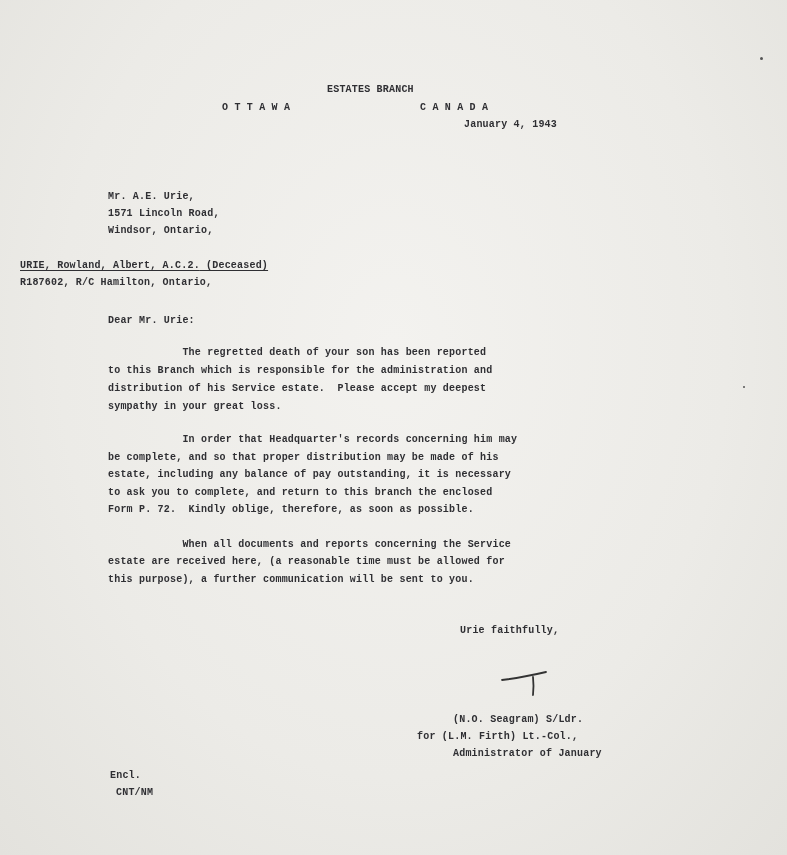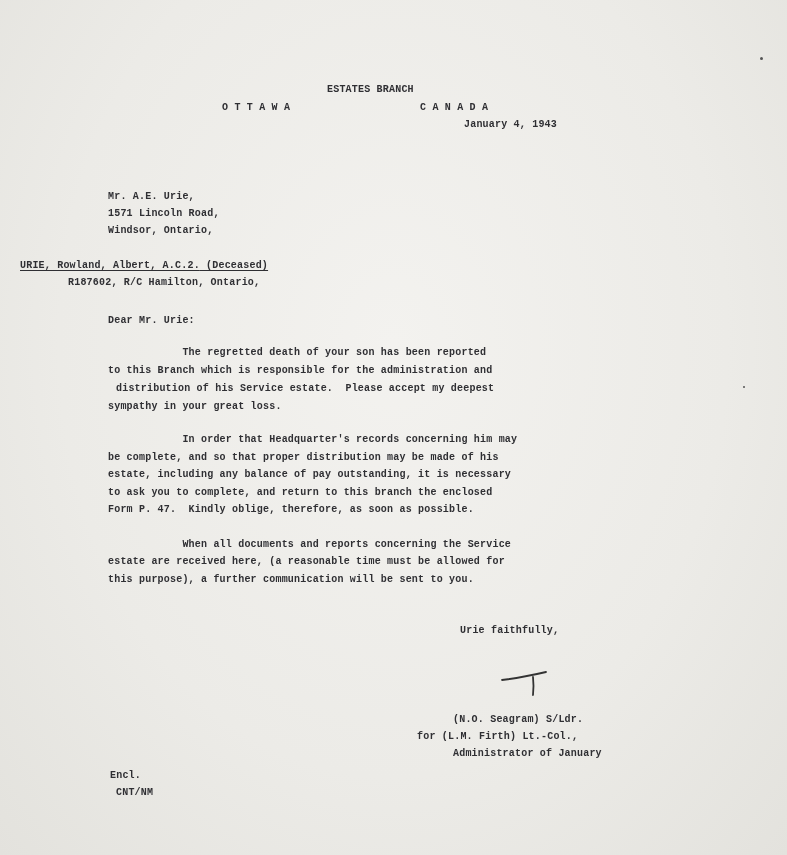--- a/index.html
+++ b/index.html
@@ -30,38 +30,38 @@
   <div class="t dark" style="left:464px; top:116px;">January 4, 1943</div>
 
   <div>
     <div class="t dark" style="left:108px; top:188px;">Mr. A.E. Urie,</div>
     <div class="t dark" style="left:108px; top:205px;">1571 Lincoln Road,</div>
     <div class="t dark" style="left:108px; top:222px;">Windsor, Ontario,</div>
   </div>
 
   <div>
     <div class="t dark" style="left:20px; top:257px;"><span class="u">URIE, Rowland, Albert, A.C.2.</span><span class="u"> (Deceased)</span></div>
-    <div class="t dark" style="left:20px; top:274px;margin-left:48px;">R187602, R/C Hamilton, Ontario,</div>
+    <div class="t dark" style="left:20px; top:274px;">R187602, R/C Hamilton, Ontario,</div>
   </div>
 
   <div class="t dark" style="left:108px; top:312px;text-align:center;">Dear Mr. Urie:</div>
 
   <div>
     <div class="t dark" style="left:108px; top:344px;">            The regretted death of your son has been reported</div>
     <div class="t dark" style="left:108px; top:362px;">to this Branch which is responsible for the administration and</div>
-    <div class="t dark" style="left:116px; top:380px;">distribution of his Service estate.  Please accept my deepest</div>
+    <div class="t dark" style="left:108px; top:380px;">distribution of his Service estate.  Please accept my deepest</div>
     <div class="t dark" style="left:108px; top:398px;">sympathy in your great loss.</div>
   </div>
 
   <div>
     <div class="t dark" style="left:108px; top:431px;">            In order that Headquarter's records concerning him may</div>
     <div class="t dark" style="left:108px; top:449px;">be complete, and so that proper distribution may be made of his</div>
     <div class="t dark" style="left:108px; top:466px;">estate, including any balance of pay outstanding, it is necessary</div>
     <div class="t dark" style="left:108px; top:484px;">to ask you to complete, and return to this branch the enclosed</div>
-    <div class="t dark" style="left:108px; top:501px;">Form P. 47.  Kindly oblige, therefore, as soon as possible.</div>
+    <div class="t dark" style="left:108px; top:501px;">Form P. 72.  Kindly oblige, therefore, as soon as possible.</div>
   </div>
 
   <div>
     <div class="t dark" style="left:108px; top:536px;">            When all documents and reports concerning the Service</div>
     <div class="t dark" style="left:108px; top:553px;">estate are received here, (a reasonable time must be allowed for</div>
     <div class="t dark" style="left:108px; top:571px;">this purpose), a further communication will be sent to you.</div>
   </div>
 
   <div class="t dark" style="left:460px; top:622px;">Urie faithfully,</div>
 

